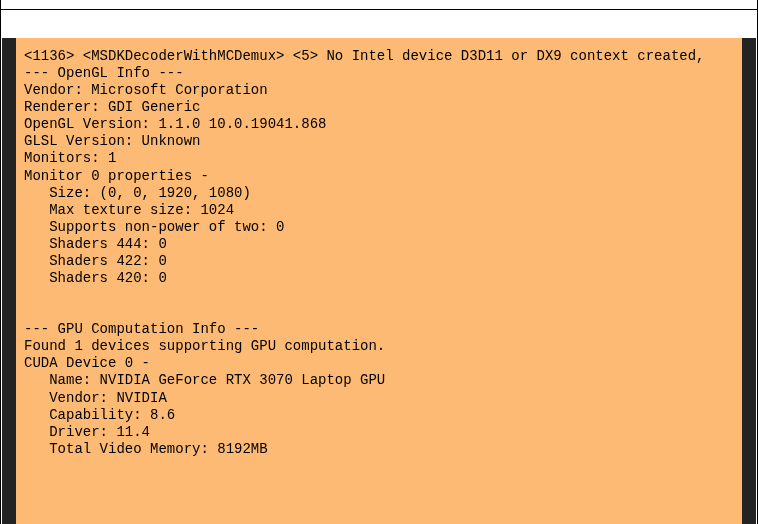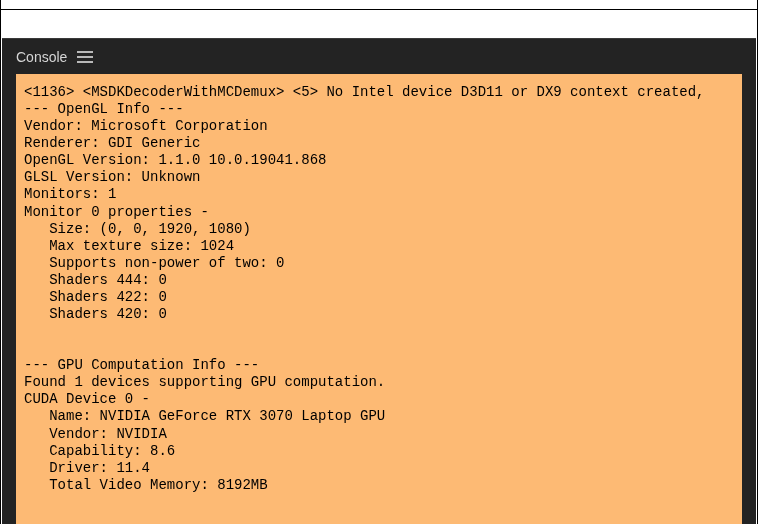--- a/index.html
+++ b/index.html
@@ -85,23 +85,15 @@
     }
   </style>
 </head>
 <body>
 
 <div class="outer-border">
   <div class="top-strip"></div>
   <div class="spacer-white"></div>
 
   <div class="panel">
-    <div class="panel-header">
-      <span class="panel-title">Console</span>
-      <div class="hamburger-icon">
-        <span></span>
-          <span></span>
-          <span></span>
-      </div>
-    </div>
     <div class="console-body" id="console-body"><div class="console-line">&lt;1136&gt; &lt;MSDKDecoderWithMCDemux&gt; &lt;5&gt; No Intel device D3D11 or DX9 context created,</div><div class="console-line">--- OpenGL Info ---</div><div class="console-line">Vendor: Microsoft Corporation</div><div class="console-line">Renderer: GDI Generic</div><div class="console-line">OpenGL Version: 1.1.0 10.0.19041.868</div><div class="console-line">GLSL Version: Unknown</div><div class="console-line">Monitors: 1</div><div class="console-line">Monitor 0 properties -</div><div class="console-line">   Size: (0, 0, 1920, 1080)</div><div class="console-line">   Max texture size: 1024</div><div class="console-line">   Supports non-power of two: 0</div><div class="console-line">   Shaders 444: 0</div><div class="console-line">   Shaders 422: 0</div><div class="console-line">   Shaders 420: 0</div><div class="console-line">&nbsp;</div><div class="console-line">&nbsp;</div><div class="console-line">--- GPU Computation Info ---</div><div class="console-line">Found 1 devices supporting GPU computation.</div><div class="console-line">CUDA Device 0 -</div><div class="console-line">   Name: NVIDIA GeForce RTX 3070 Laptop GPU</div><div class="console-line">   Vendor: NVIDIA</div><div class="console-line">   Capability: 8.6</div><div class="console-line">   Driver: 11.4</div><div class="console-line">   Total Video Memory: 8192MB</div></div>
   </div>
 </div>
 
 </body></html>

